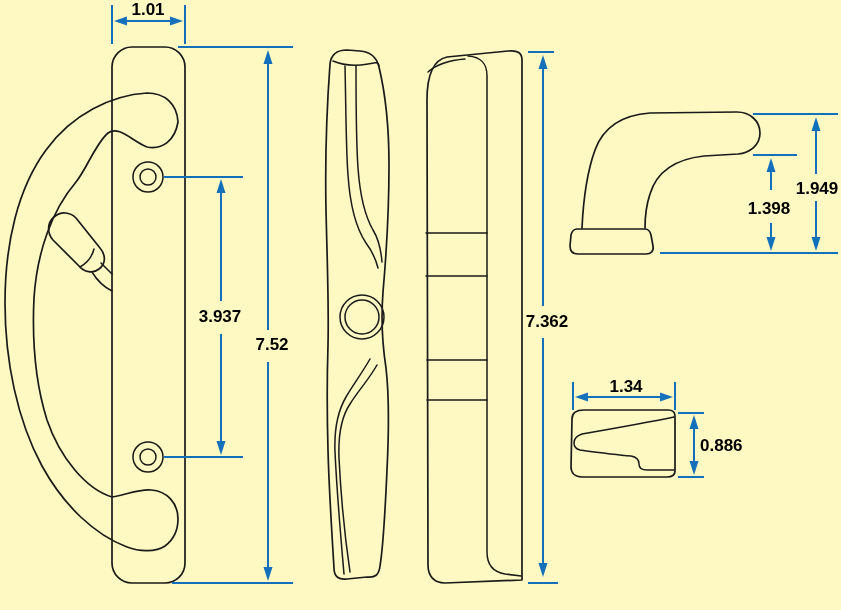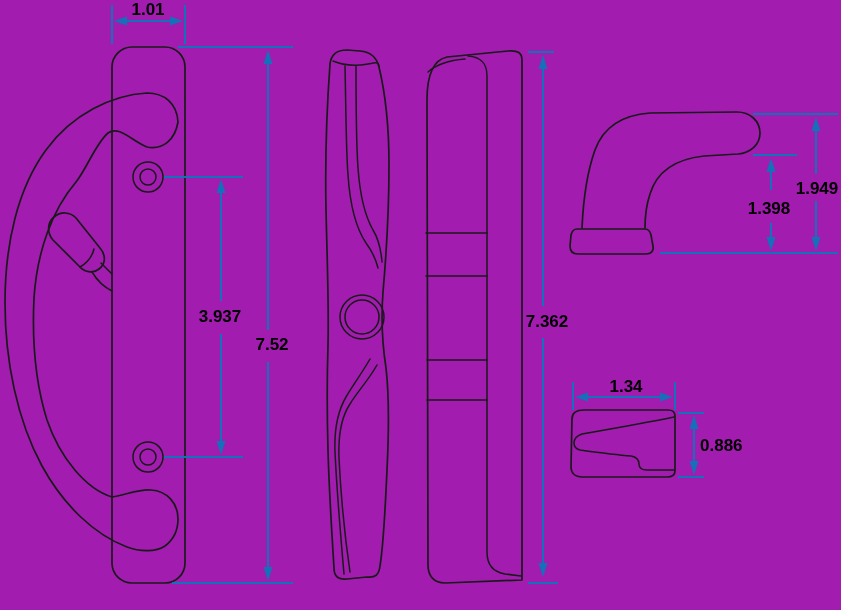--- a/index.html
+++ b/index.html
@@ -1,16 +1,16 @@
 <!DOCTYPE html>
 <html><head>
 <meta charset="utf-8">
 <style>
   html,body{margin:0;padding:0;background:#ffffff;}
-  .stage{width:841px;height:610px;position:relative;background:#a21caf;overflow:hidden;}
+  .stage{width:841px;height:610px;position:relative;background:#fef9c3;overflow:hidden;}
   svg{display:block;}
   .part{fill:none;stroke:#1a1a1a;stroke-width:1.7;stroke-linecap:round;stroke-linejoin:round;}
   .part-thin{fill:none;stroke:#1a1a1a;stroke-width:1.5;stroke-linecap:round;stroke-linejoin:round;}
   .dim{fill:none;stroke:#1470bb;stroke-width:2;}
   .dim-head{fill:#1470bb;stroke:none;}
   .dim-text{font-family:"Liberation Sans","DejaVu Sans",sans-serif;font-weight:bold;font-size:17px;fill:#000000;}
 </style>
 </head>
 <body>
 

